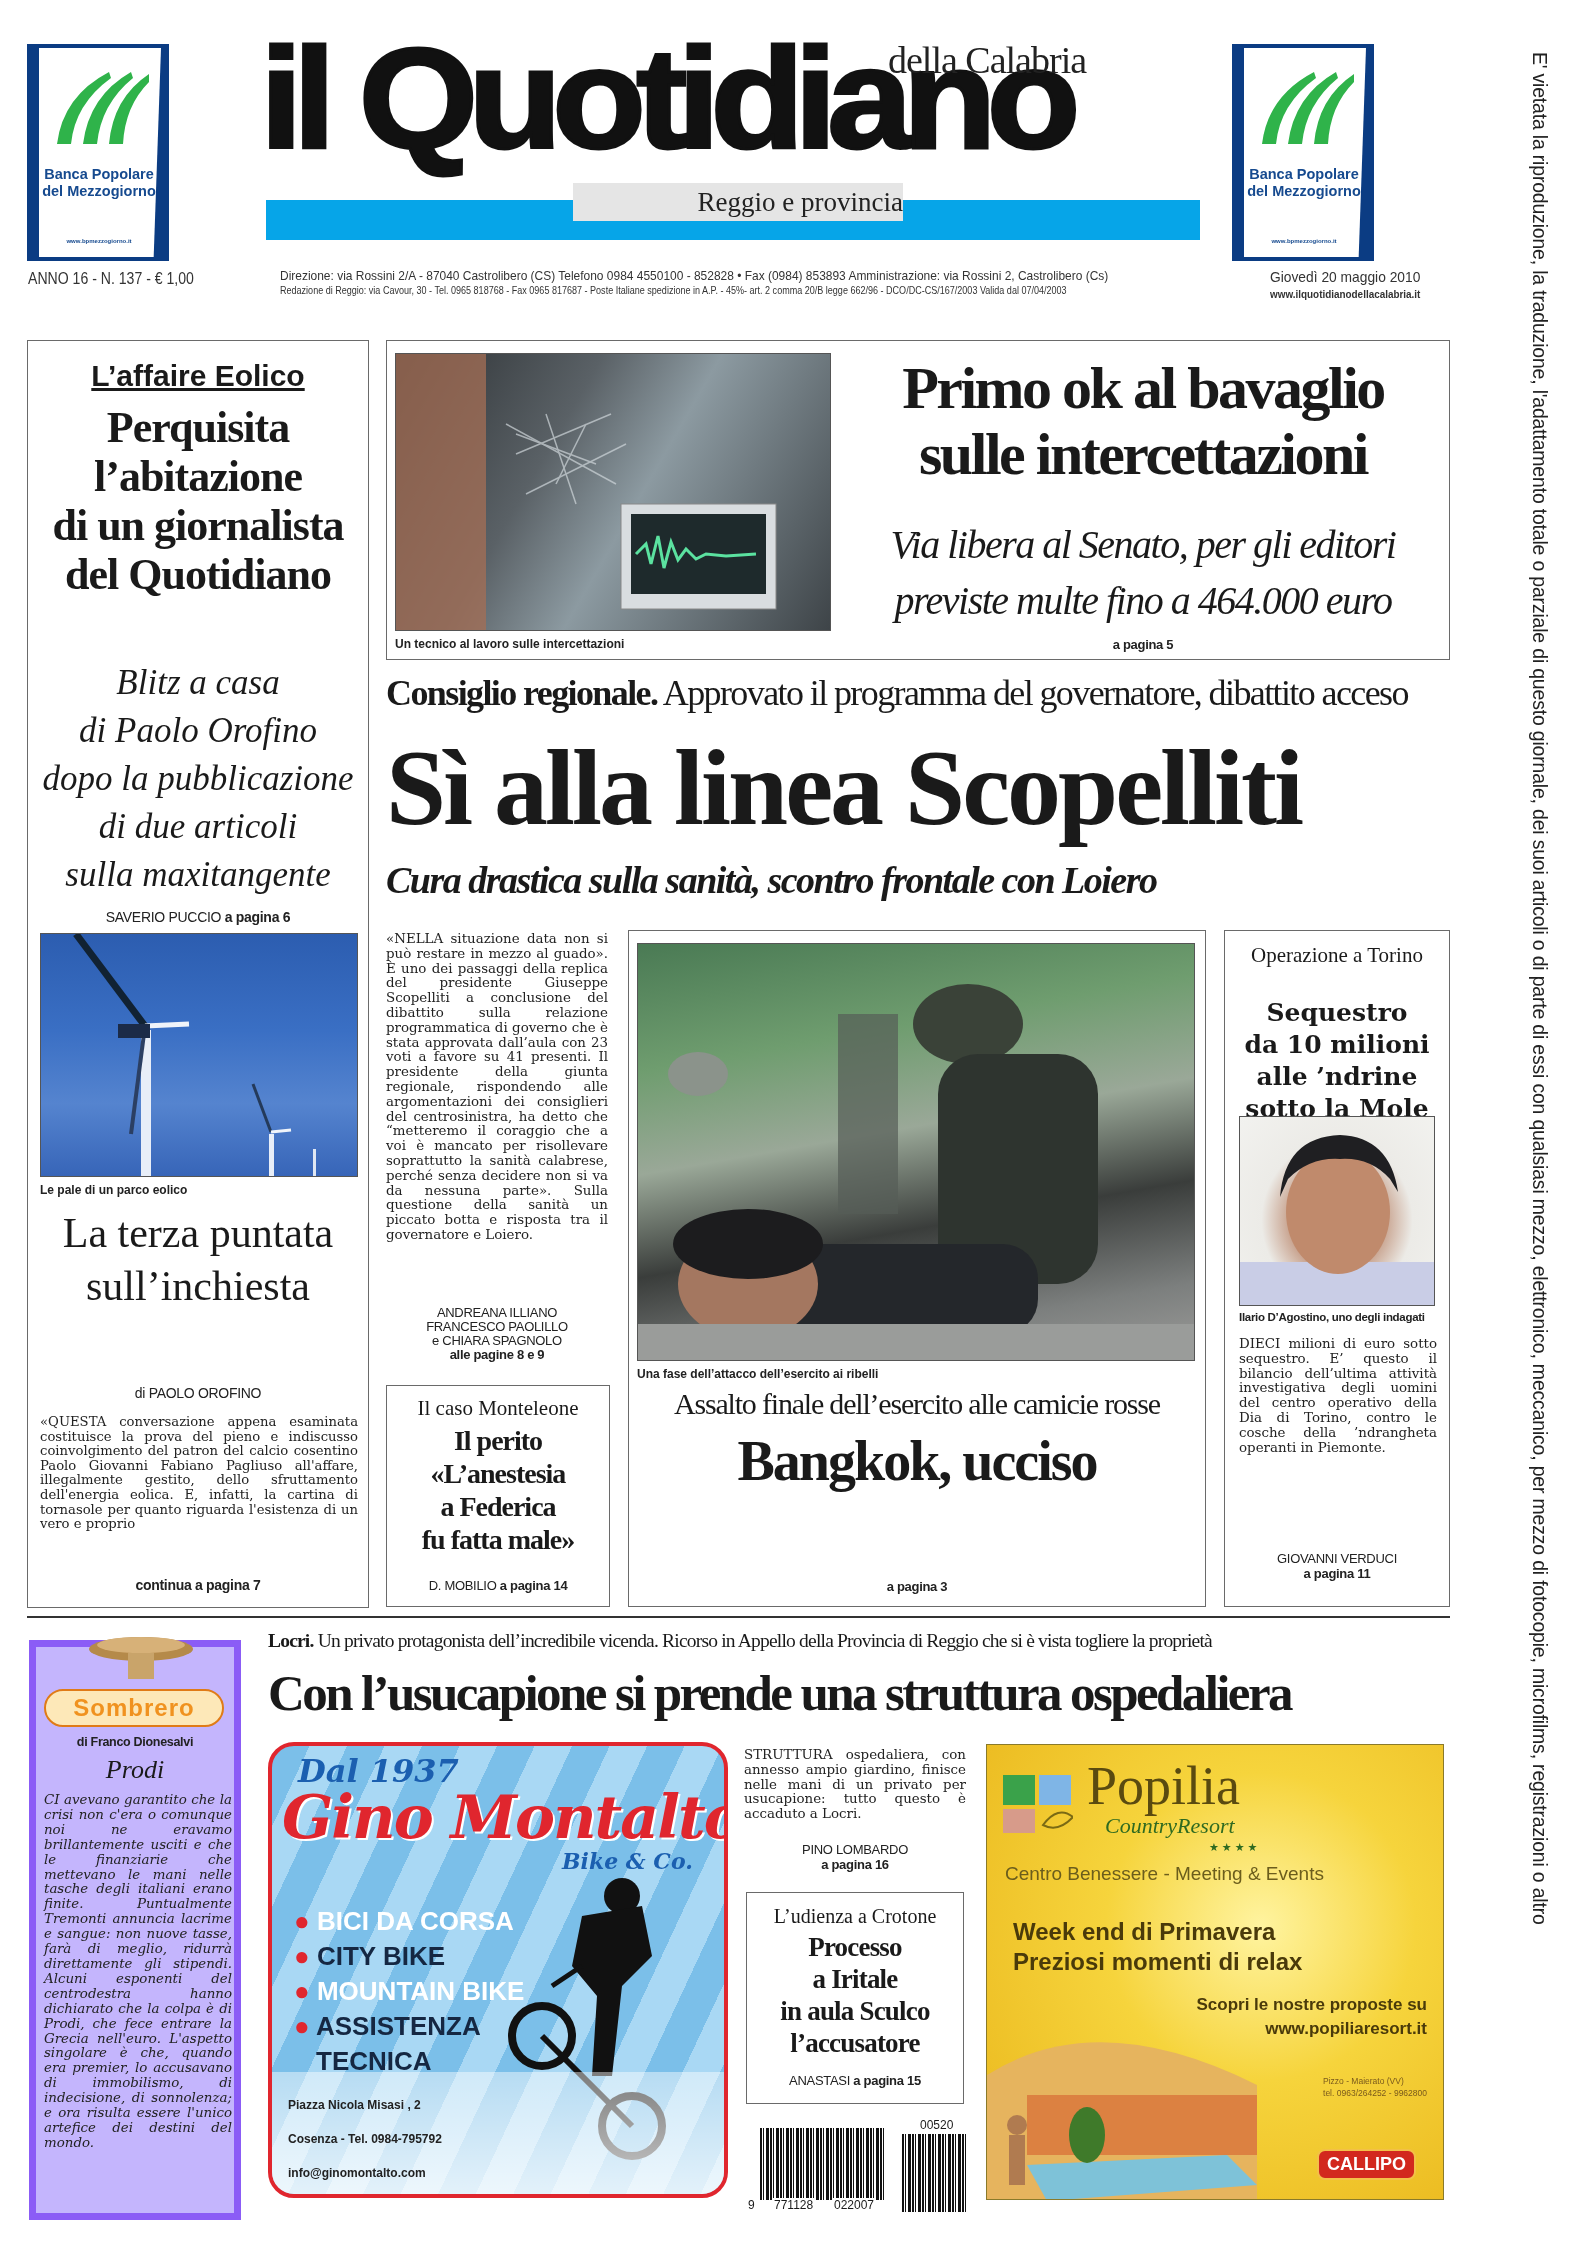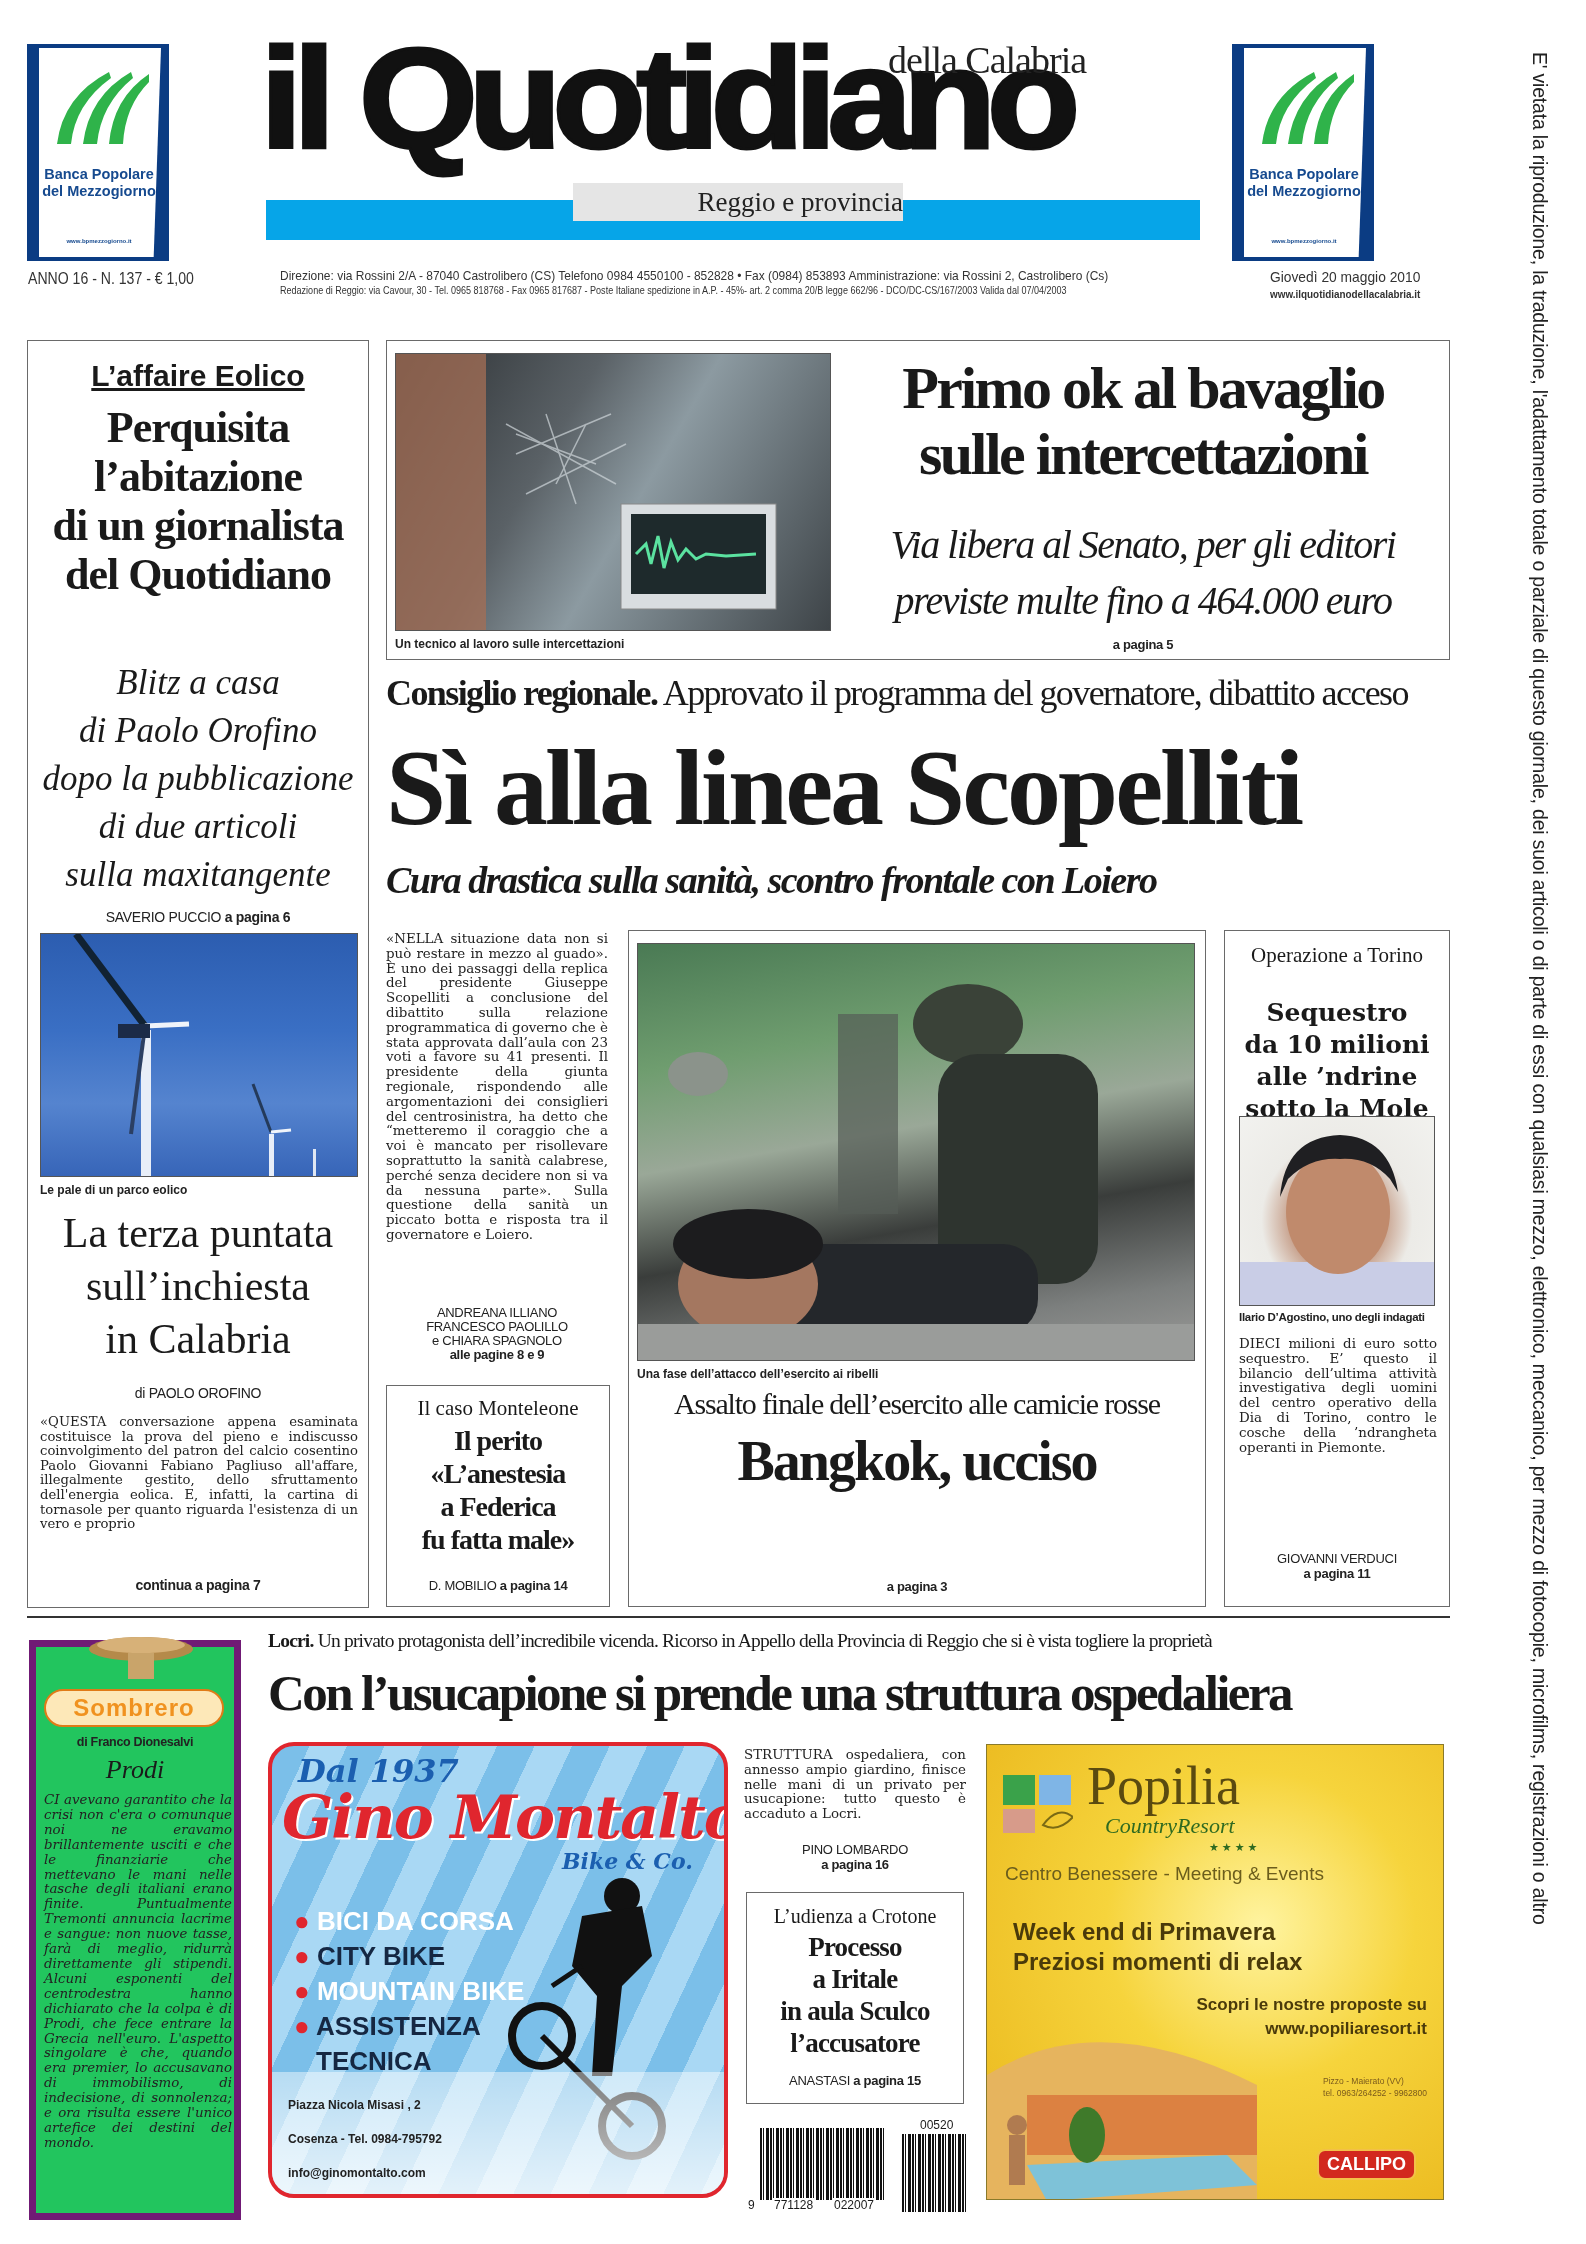--- a/index.html
+++ b/index.html
@@ -59,21 +59,21 @@
   .ph-wiretap { background: linear-gradient(120deg, #2a2e31 0%, #5a6166 35%, #8c9aa1 55%, #3e4448 100%); }
   .ph-bangkok { background: linear-gradient(170deg, #4a7a54 0%, #6f9d6f 25%, #9aa898 45%, #3a3d3b 65%, #7c7f7e 85%, #9c9c9a 100%); }
   .ph-portrait { background: radial-gradient(ellipse at 50% 55%, #c99a80 0%, #b78064 25%, #ecebe7 55%, #f2f2ef 100%); }
 
   
   .ad-gino { position: absolute; border: 4px solid #e0262e; border-radius: 26px; overflow: hidden;
     background: repeating-linear-gradient(115deg, #7bbfe9 0 34px, #a9d8f4 34px 68px); }
   .ad-popilia { position: absolute; border: 1px solid #8a7a2a; overflow: hidden;
     background: radial-gradient(ellipse at 60% 40%, #fff4a0 0%, #f6d43c 40%, #e9b51a 100%); }
 
-  .sombrero-box { position: absolute; background: #22c55e; border: 7px solid #701a75; }
+  .sombrero-box { position: absolute; background: #c4b5fd; border: 7px solid #8b5cf6; }
   .sombrero-label { position: absolute; border: 2px solid #e07b17; border-radius: 20px; background: #fde8b8;
     font-family: "Liberation Sans", sans-serif; font-weight: 900; color: #f0921f; text-align: center; letter-spacing: 1px; }
 
   .rule { position: absolute; background: #333; }
   .barcode { position: absolute; background: repeating-linear-gradient(90deg, #111 0 2px, #fff 2px 3px, #111 3px 4px, #fff 4px 6px, #111 6px 9px, #fff 9px 10px); }
 </style>
 </head>
 <body>
 
 <div class="bank-logo" style="left:27px; top:44px;">
@@ -147,21 +147,20 @@
       <rect x="228" y="200" width="5" height="44" fill="#e8eef8"></rect>
       <line x1="230" y1="198" x2="212" y2="150" stroke="#243a5a" stroke-width="3"></line>
       <line x1="230" y1="198" x2="250" y2="196" stroke="#f0f4fa" stroke-width="3"></line>
       <rect x="272" y="215" width="3" height="29" fill="#dfe7f3"></rect>
     </svg>
   </div>
   <div class="abs caption" style="left:12px; top:842px;">Le pale di un parco eolico</div>
   <div class="abs center serif" style="left:0; width:100%; top:866px; font-size:42px; line-height:53px;">
     <div>La terza puntata</div>
     <div>sull’inchiesta</div>
-    <div>in Calabria</div>
   </div>
   <div class="abs center byline" style="left:0; width:100%; top:1044px;">di PAOLO OROFINO</div>
   <div class="abs body-text" style="left:12px; width:318px; top:1074px;">«QUESTA conversazione appena esaminata costituisce la prova del pieno e indiscusso coinvolgimento del patron del calcio cosentino Paolo Giovanni Fabiano Pagliuso all'affare, illegalmente gestito, dello sfruttamento dell'energia eolica. E, infatti, la cartina di tornasole per quanto riguarda l'esistenza di un vero e proprio</div>
   <div class="abs center byline" style="left:0; width:100%; top:1236px; font-weight:bold;">
     <span>continua a pagina 7</span>
   </div>
 </div>
 
 <div class="box" style="left:386px; top:340px; width:1064px; height:320px;">
   <div class="photo ph-wiretap" style="left:8px; top:12px; width:436px; height:278px;">

